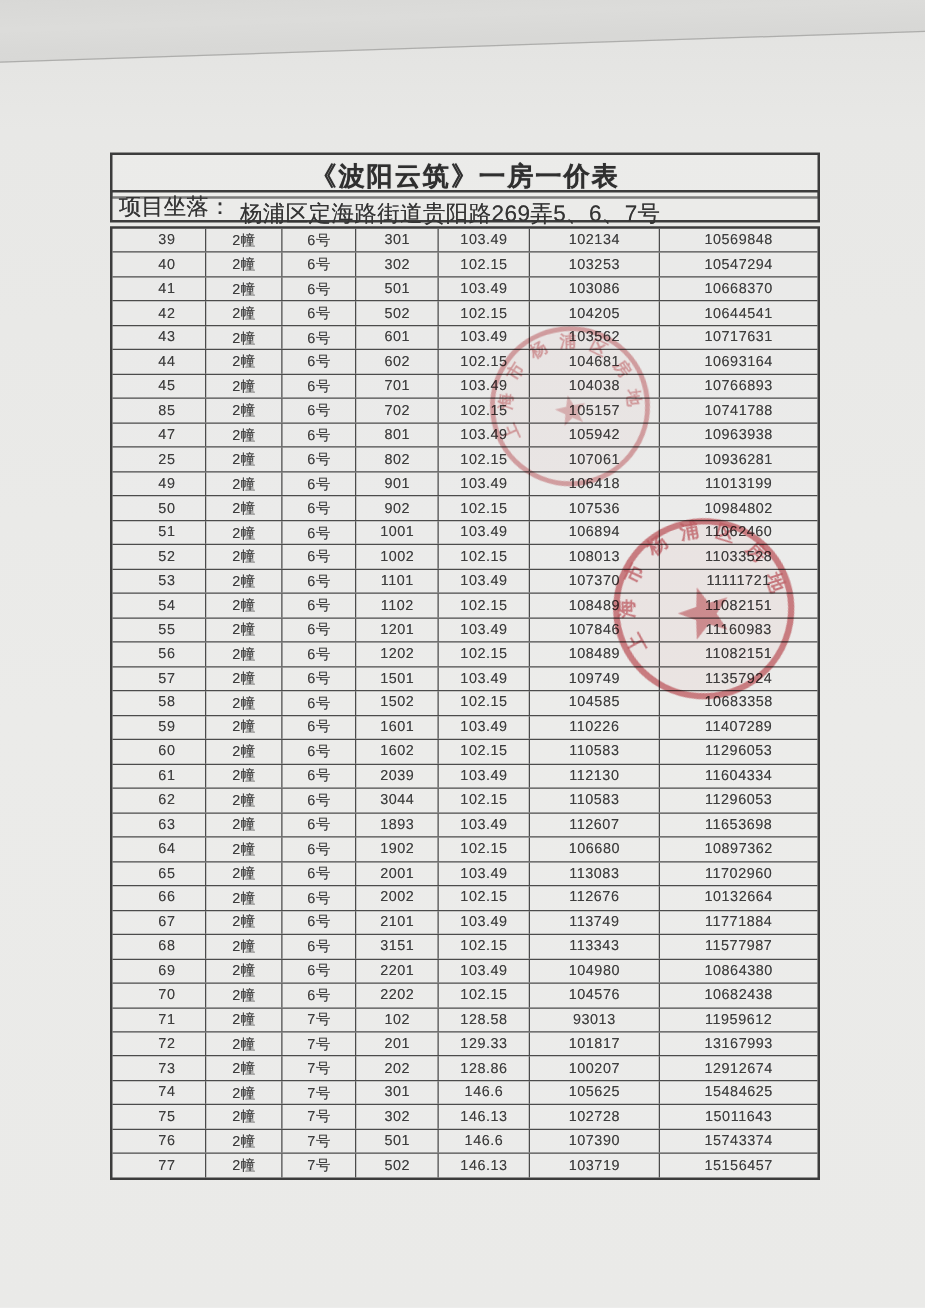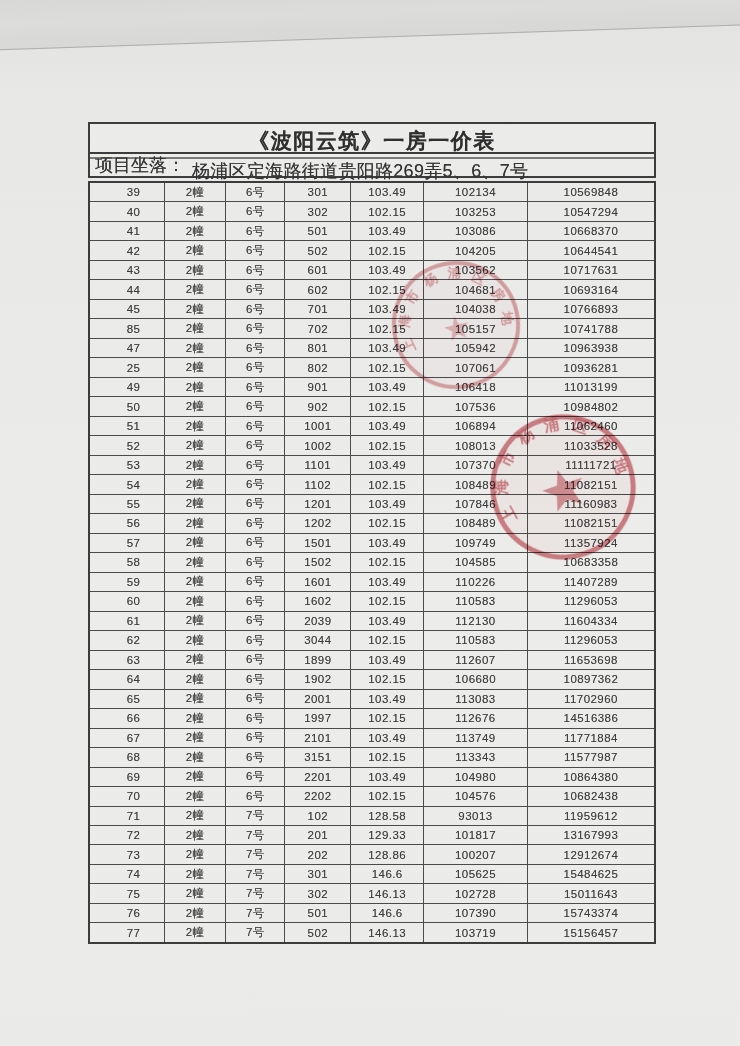--- a/index.html
+++ b/index.html
@@ -284,21 +284,21 @@
         <div class="tcell">6号</div>
         <div class="tcell">3044</div>
         <div class="tcell">102.15</div>
         <div class="tcell">110583</div>
         <div class="tcell">11296053</div>
       </div>
       <div class="trow">
         <div class="tcell">63</div>
         <div class="tcell">2幢</div>
         <div class="tcell">6号</div>
-        <div class="tcell">1899</div>
+        <div class="tcell">1893</div>
         <div class="tcell">103.49</div>
         <div class="tcell">112607</div>
         <div class="tcell">11653698</div>
       </div>
       <div class="trow">
         <div class="tcell">64</div>
         <div class="tcell">2幢</div>
         <div class="tcell">6号</div>
         <div class="tcell">1902</div>
         <div class="tcell">102.15</div>
@@ -311,24 +311,24 @@
         <div class="tcell">6号</div>
         <div class="tcell">2001</div>
         <div class="tcell">103.49</div>
         <div class="tcell">113083</div>
         <div class="tcell">11702960</div>
       </div>
       <div class="trow">
         <div class="tcell">66</div>
         <div class="tcell">2幢</div>
         <div class="tcell">6号</div>
-        <div class="tcell">1997</div>
+        <div class="tcell">2002</div>
         <div class="tcell">102.15</div>
         <div class="tcell">112676</div>
-        <div class="tcell">14516386</div>
+        <div class="tcell">10132664</div>
       </div>
       <div class="trow">
         <div class="tcell">67</div>
         <div class="tcell">2幢</div>
         <div class="tcell">6号</div>
         <div class="tcell">2101</div>
         <div class="tcell">103.49</div>
         <div class="tcell">113749</div>
         <div class="tcell">11771884</div>
       </div>

